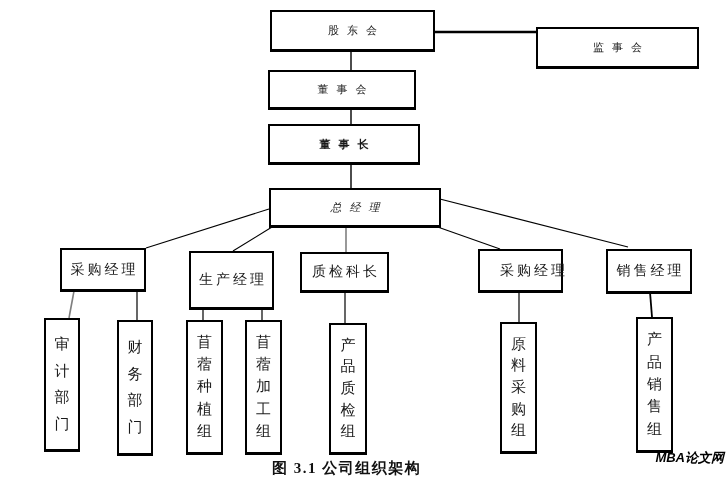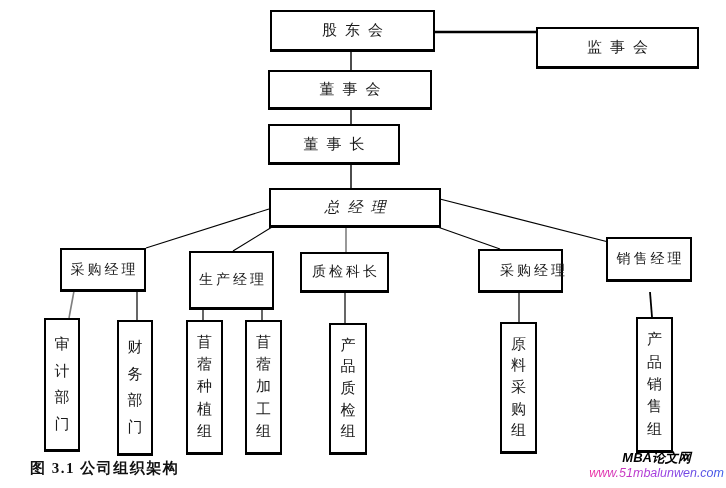--- a/index.html
+++ b/index.html
@@ -19,21 +19,21 @@
   }
   .node {
     position: absolute;
     box-sizing: border-box;
     border: 2px solid #000;
     border-bottom-width: 3px;
     background: #ffffff;
     display: flex;
     align-items: center;
     justify-content: center;
-    font-size: 15px;
+    font-size: 11px;
     letter-spacing: 8px;
     text-indent: 8px; 
     white-space: nowrap;
   }
   .node.mgr {
     font-size: 14px;
     letter-spacing: 3px;
     text-indent: 3px;
   }
   .node.vnode {
@@ -43,26 +43,25 @@
     letter-spacing: 0;
     text-indent: 0;
     padding: 6px 0;
   }
   .node.vnode span { display:block; line-height: 1; }
   .caption {
     position: absolute;
     left: 0;
     top: 459px;
     width: 693px;
-    text-align: left;
+    text-align: center;
     font-size: 15px;
     font-weight: 600;
     letter-spacing: 1.5px;
     color: #111;
-    padding-left: 30px;
   }
   .watermark {
     position: absolute;
     right: 2px;
     top: 451px;
     text-align: right;
     font-family: "Liberation Sans", sans-serif;
     line-height: 1.15;
   }
   .wm-brand {
@@ -102,29 +101,29 @@
     <line x1="137" y1="291" x2="137" y2="320" stroke="#000" stroke-width="1.2"></line>
     <line x1="203" y1="295" x2="203" y2="320" stroke="#000" stroke-width="1.2"></line>
     <line x1="262" y1="295" x2="262" y2="320" stroke="#000" stroke-width="1.2"></line>
     <line x1="345" y1="293" x2="345" y2="323" stroke="#000" stroke-width="1.2"></line>
     <line x1="519" y1="293" x2="519" y2="322" stroke="#000" stroke-width="1.2"></line>
     <line x1="650" y1="292" x2="652" y2="317" stroke="#000" stroke-width="1.8"></line>
   </svg>
 
   <div class="node" style="left:270px; top:10px;  width:165px; height:42px;">股东会</div>
   <div class="node" style="left:536px; top:27px;   width:163px; height:42px;">监事会</div>
-  <div class="node" style="left:268px; top:70px;  width:164px; height:40px;">董事会</div>
-  <div class="node" style="left:268px; top:124px; width:132px; height:41px;">董事长</div>
+  <div class="node" style="left:268px; top:70px;  width:148px; height:40px;">董事会</div>
+  <div class="node" style="left:268px; top:124px; width:152px; height:41px;font-weight:bold;">董事长</div>
   <div class="node" style="left:269px; top:188px; width:172px; height:40px;font-style:italic;">总经理</div>
 
   <div class="node mgr" style="left:60px;  top:248px; width:86px; height:44px;">采购经理</div>
   <div class="node mgr" style="left:189px; top:251px; width:85px; height:59px;">生产经理</div>
   <div class="node mgr" style="left:300px; top:252px; width:89px; height:41px;">质检科长</div>
   <div class="node mgr" style="left:478px; top:249px; width:85px; height:44px;padding-left:24px;">采购经理</div>
-  <div class="node mgr" style="left:606px; top:237px; width:86px; height:45px;">销售经理</div>
+  <div class="node mgr" style="left:606px; top:249px; width:86px; height:45px;">销售经理</div>
 
   <div class="node vnode" style="left:44px;  top:318px; width:36px; height:134px;">
       <span>审</span>
       <span>计</span>
       <span>部</span>
       <span>门</span>
     </div>
   <div class="node vnode" style="left:117px; top:320px; width:36px; height:136px;">
       <span>财</span>
       <span>务</span>
@@ -164,16 +163,15 @@
       <span>品</span>
       <span>销</span>
       <span>售</span>
       <span>组</span>
     </div>
 
   <div class="caption">图 3.1 公司组织架构</div>
 
   <div class="watermark">
     <span class="wm-brand">MBA论文网</span>
-    <span class="wm-url">www.51mbalunwen.com</span>
   </div>
 
 </div>
 
 </body></html>

